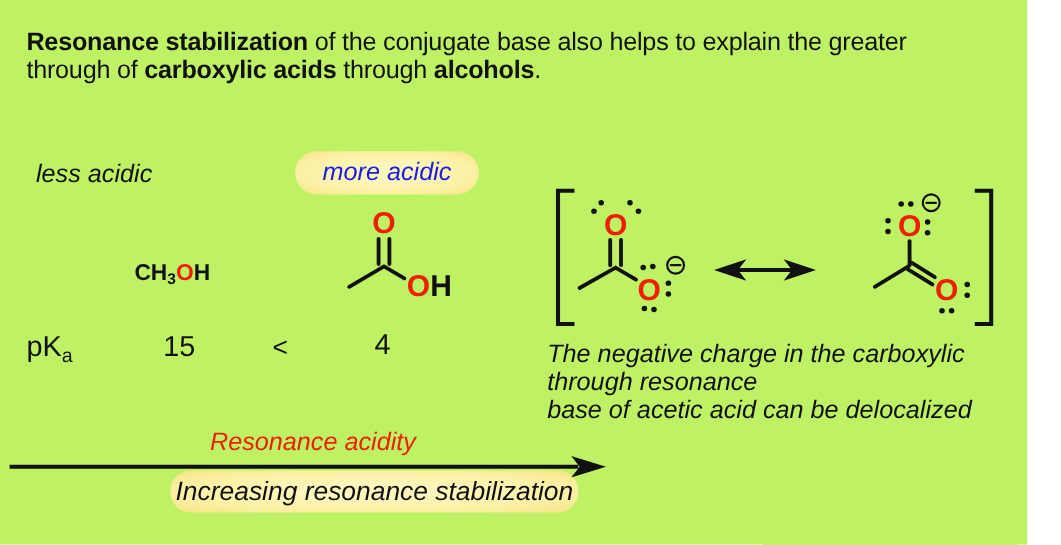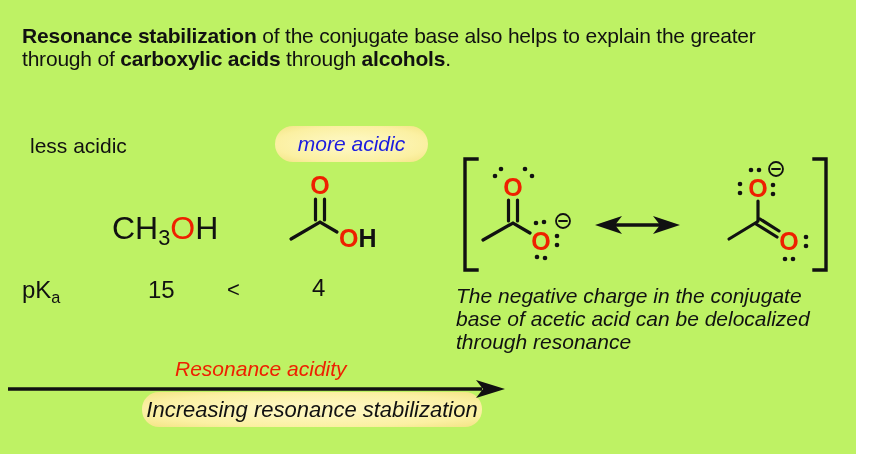--- a/index.html
+++ b/index.html
@@ -7,31 +7,31 @@
     --blue:#1C1CDF;
     --yellow:#FBF0A2;
     --ink:#111111;
   }
   html,body{margin:0;padding:0;background:#ffffff;}
   body{font-family:"Liberation Sans",sans-serif;color:var(--ink);}
   #canvas{position:relative;width:856px;height:454px;background:#bef264;overflow:hidden;}
   .abs{position:absolute;}
   .b{font-weight:bold;}
   #header{left:22px;top:24px;font-size:21px;line-height:23px;letter-spacing:-0.2px;white-space:nowrap;}
-  #less-acidic{left:30px;top:134px;font-size:21px;}
+  #less-acidic{left:30px;top:134px;font-style:italic;font-size:21px;}
   .pill{display:flex;align-items:center;justify-content:center;
         background:radial-gradient(ellipse at center,#FDF6BC 25%,var(--yellow) 70%,#F3E384 100%);}
-  #more-acidic-pill{left:275px;top:126px;width:153px;height:36px;border-radius:18px;}
+  #more-acidic-pill{left:246px;top:126px;width:153px;height:36px;border-radius:18px;}
   #more-acidic-pill span{color:var(--blue);font-style:italic;font-size:21px;}
-  #methanol{left:112px;top:214px;font-weight:normal;font-size:32px;line-height:28px;}
+  #methanol{left:112px;top:214px;font-weight:bold;font-size:19px;line-height:28px;}
   #methanol .red{color:var(--red);}
   .sub{font-size:0.68em;vertical-align:-0.28em;}
   .pka{font-size:24px;}
   #pka-label{left:22px;top:276px;}
-  #pka-15{left:148px;top:276px;}
+  #pka-15{left:136px;top:276px;}
   #pka-lt{left:227px;top:277px;font-size:22px;}
   #pka-4{left:312px;top:274px;}
   #caption{left:456px;top:284px;font-style:italic;font-size:21px;line-height:23px;white-space:nowrap;}
   #inc-acidity{left:175px;top:357px;font-style:italic;font-size:21px;color:var(--red);}
   #bottom-pill{left:142px;top:392px;width:340px;height:35px;border-radius:17px;}
   #bottom-pill span{font-style:italic;font-size:22px;color:var(--ink);}
   svg#artwork{position:absolute;left:0;top:0;}
   .bond{stroke:var(--ink);stroke-width:3.2;stroke-linecap:round;fill:none;}
   .bracket{stroke:var(--ink);stroke-width:3.4;fill:none;stroke-linecap:square;}
   .atom{font-family:"Liberation Sans",sans-serif;font-weight:bold;font-size:25px;fill:var(--red);}
@@ -59,23 +59,23 @@
   </div>
 
   <div class="abs" id="methanol"><span>CH</span><span class="sub">3</span><span class="red">O</span><span>H</span></div>
 
   <div class="abs pka" id="pka-label"><span>pK</span><span class="sub">a</span></div>
   <div class="abs pka" id="pka-15">15</div>
   <div class="abs pka" id="pka-lt">&lt;</div>
   <div class="abs pka" id="pka-4">4</div>
 
   <div class="abs" id="caption">
-    <div>The negative charge in the conjugate</div>
+    <div>The negative charge in the carboxylic</div>
+    <div>through resonance</div>
     <div>base of acetic acid can be delocalized</div>
-    <div>through resonance</div>
   </div>
 
   <div class="abs" id="inc-acidity">Resonance acidity</div>
 
   <div class="abs pill" id="bottom-pill">
     <span>Increasing resonance stabilization</span>
   </div>
 
   <svg id="artwork" width="884" height="454" viewBox="0 0 884 454">
 

